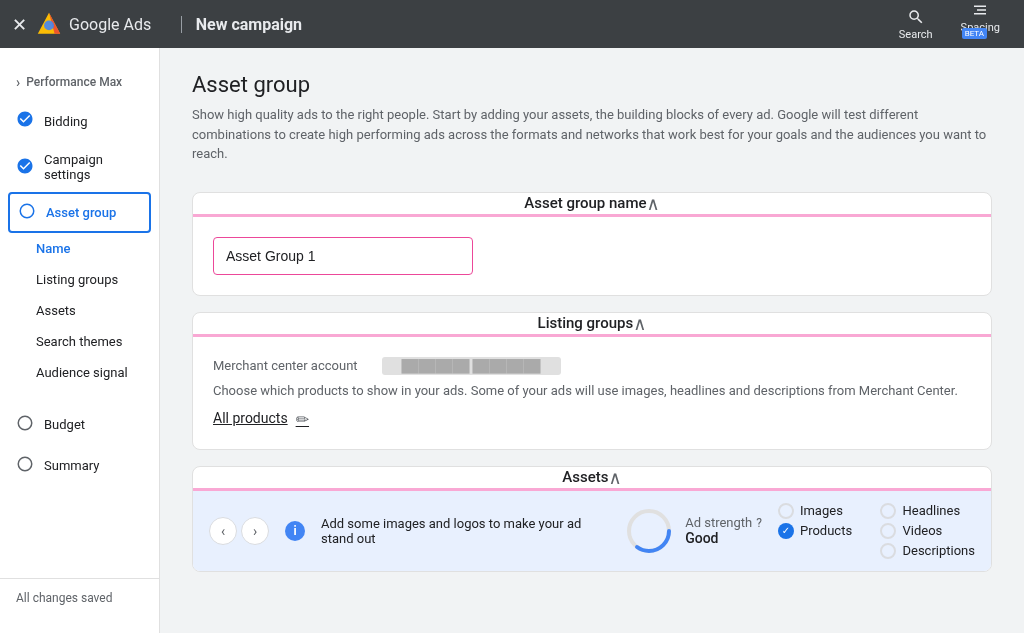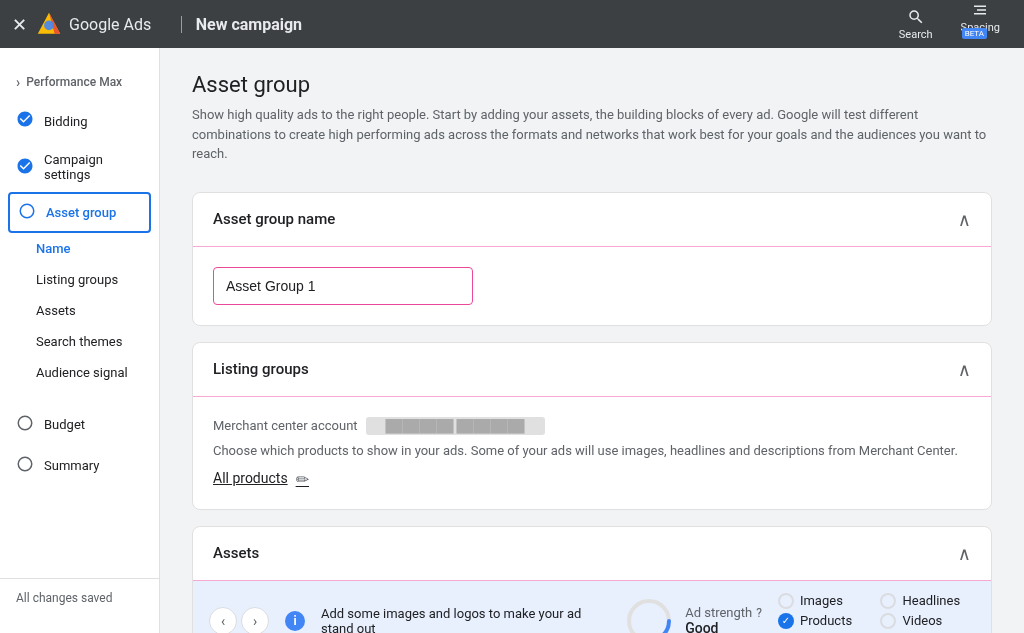--- a/index.html
+++ b/index.html
@@ -159,23 +159,23 @@
     .card {
       background: white;
       border: 1px solid #e0e0e0;
       border-radius: 8px;
       margin-bottom: 16px;
       overflow: hidden;
     }
     .card-header {
       display: flex;
       align-items: center;
-      justify-content: space-between;
-      padding: 16px 20px;
-      border-bottom: 1px solid #f9a8d4;
+      justify-content: center;
+      padding: 0 20px;
+      border-bottom: 3px solid #f9a8d4;
     }
     .card-header-title {
       font-size: 15px;
       font-weight: 500;
     }
     .collapse-btn {
       cursor: pointer;
       color: #5f6368;
       font-size: 18px;
     }
@@ -189,21 +189,21 @@
       font-size: 14px;
       width: 260px;
       outline: none;
       color: #202124;
     }
 
     
     .merchant-row {
       display: flex;
       align-items: center;
-      gap: 8px;
+      gap: 24px;
       margin-bottom: 8px;
     }
     .merchant-label { font-size: 13px; color: #5f6368; }
     .merchant-value {
       font-size: 13px;
       color: #aaa;
       background: #f1f3f4;
       padding: 2px 8px;
       border-radius: 4px;
     }

